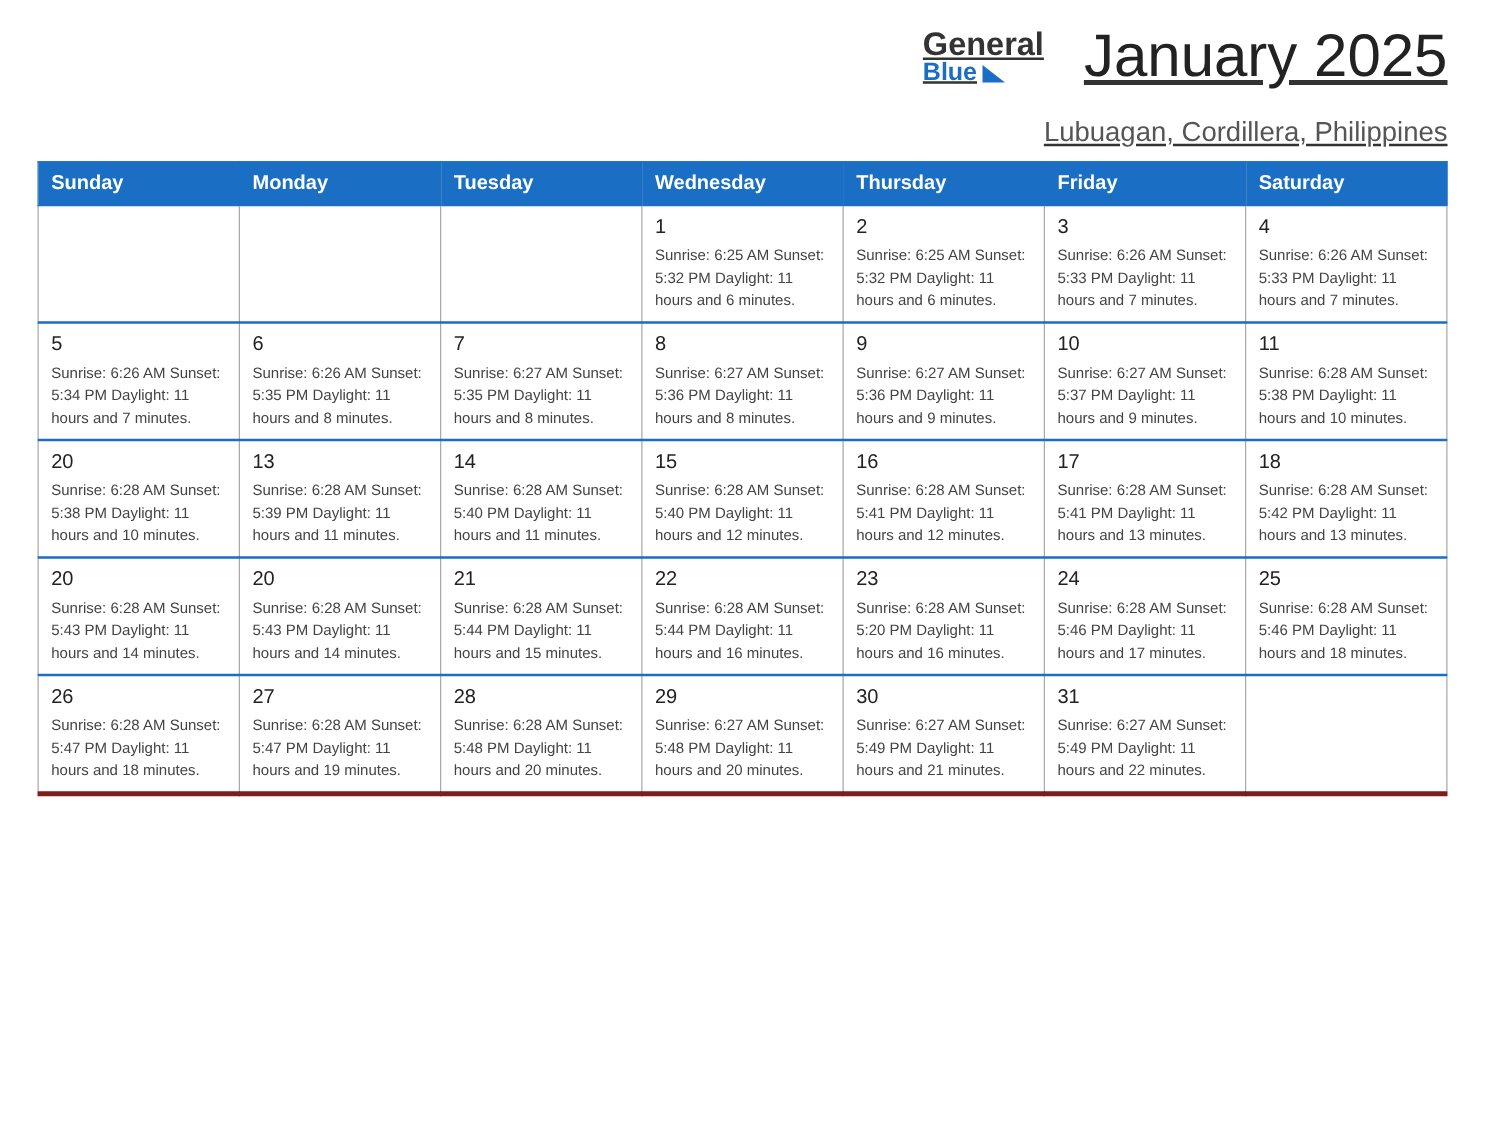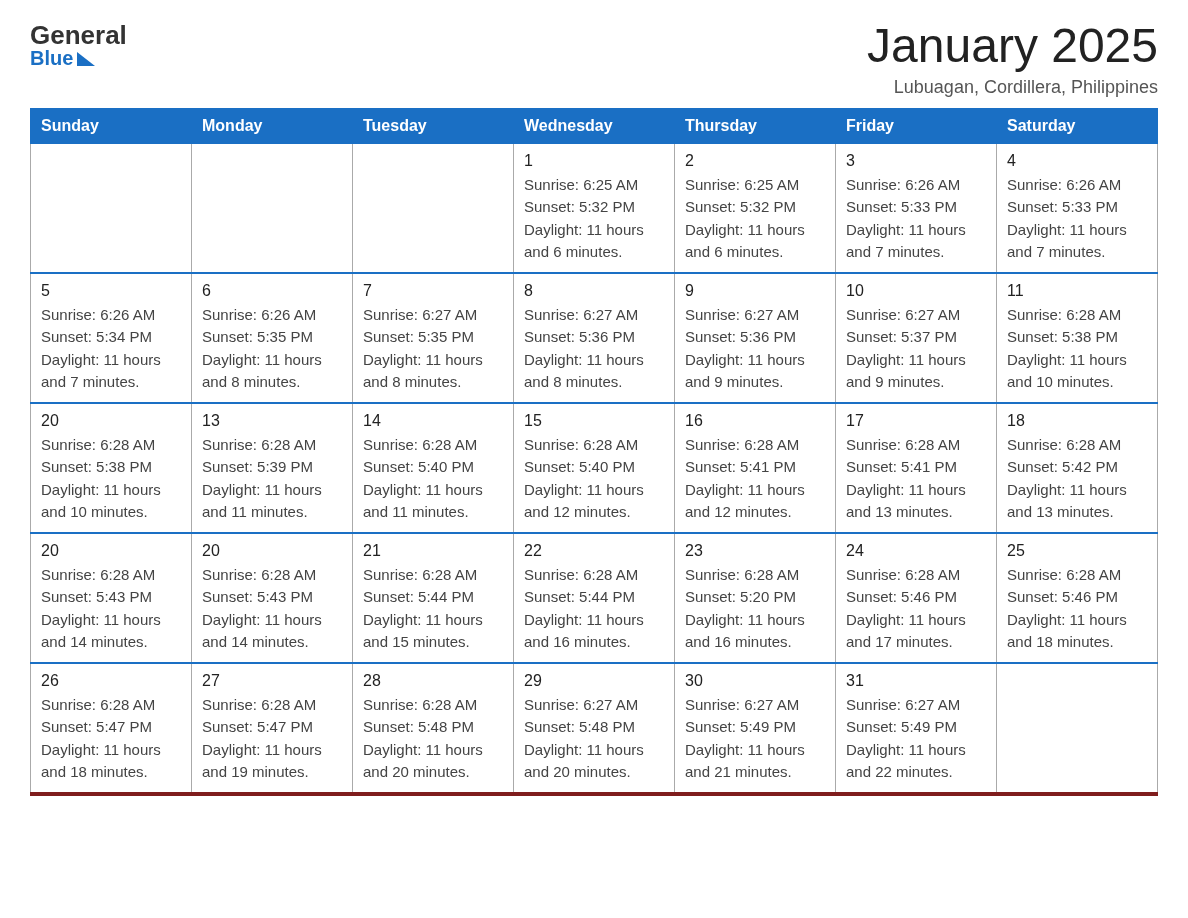--- a/index.html
+++ b/index.html
@@ -6,37 +6,38 @@
     body {
       font-family: Arial, Helvetica, sans-serif;
       background: #fff;
       color: #333;
       width: 1188px;
       min-height: 918px;
       padding: 20px 30px 30px 30px;
     }
     .header {
       display: flex;
-      justify-content: space-between;
+      justify-content: flex-end;
       align-items: flex-start;
       margin-bottom: 10px;
+      text-decoration: underline;
     }
     .title-block {
       text-align: right;
     }
     .month-title {
       font-size: 48px;
       font-weight: normal;
       color: #222;
       line-height: 1.1;
     }
     .location {
-      font-size: 18px;
+      font-size: 22px;
       color: #555;
-      margin-top: 4px;
+      margin-top: 20px;
     }
     .calendar-table {
       width: 100%;
       border-collapse: collapse;
       margin-top: 10px;
     }
     .calendar-table th {
       background-color: #1a6fc4;
       color: #fff;
       font-size: 16px;
@@ -56,21 +57,21 @@
       min-height: 90px;
     }
     .day-number {
       font-size: 16px;
       font-weight: normal;
       color: #222;
       display: block;
       margin-bottom: 4px;
     }
     .day-info {
-      font-size: 15px;
+      font-size: 12px;
       color: #444;
       line-height: 1.5;
     }
     .empty-cell {
       background: #fff;
     }
     tr td:first-child {
       border-left: 1px solid #aaa;
     }
     .calendar-table tbody tr {

